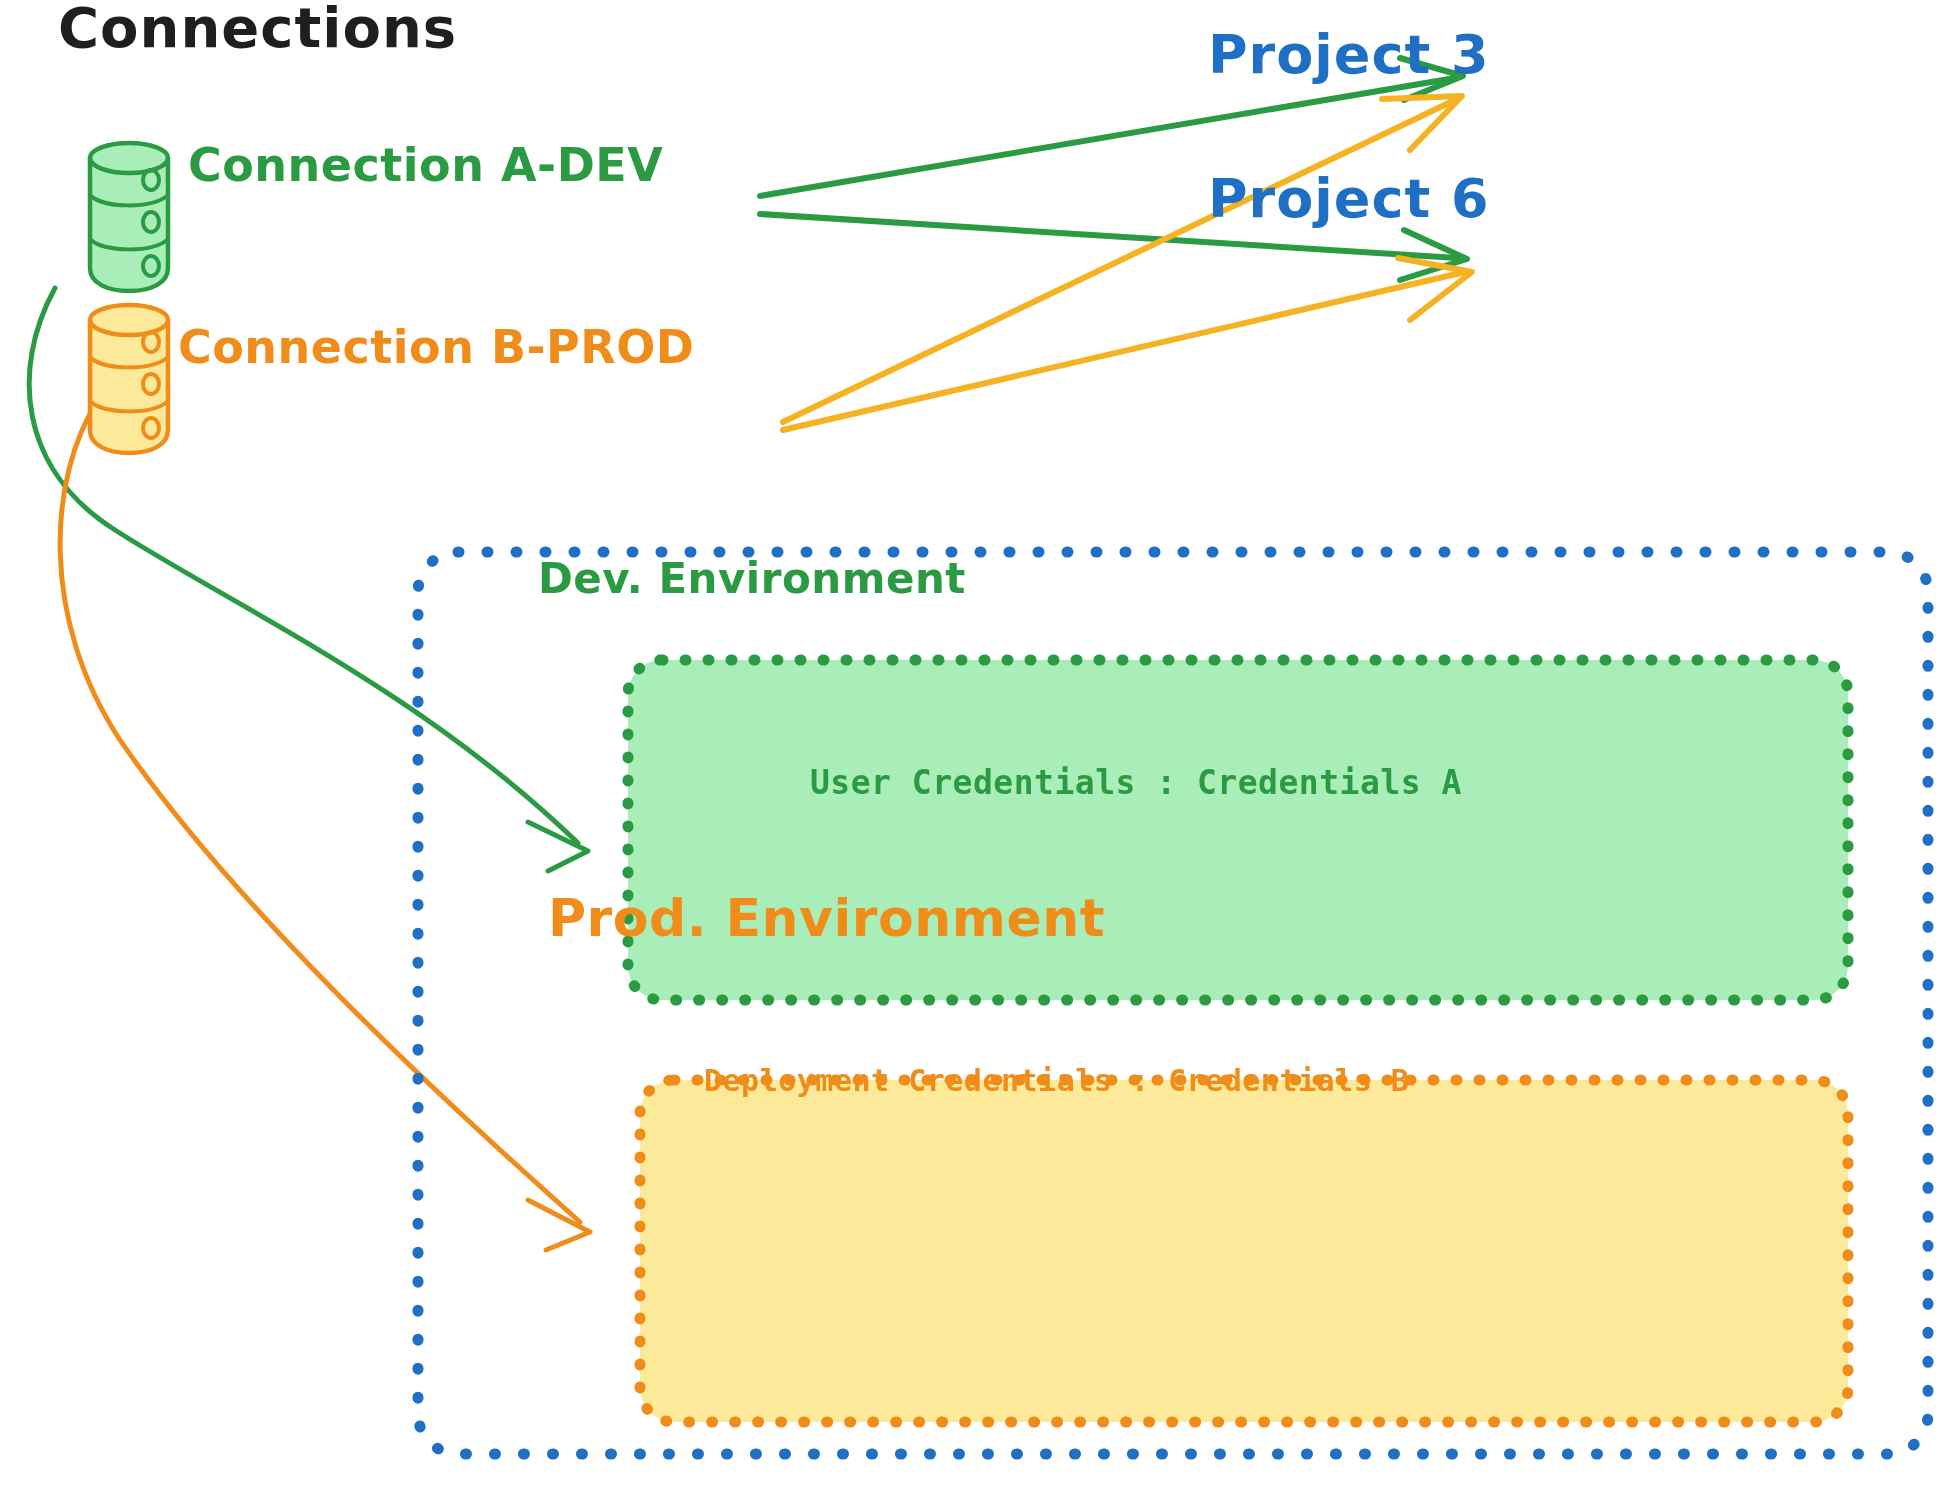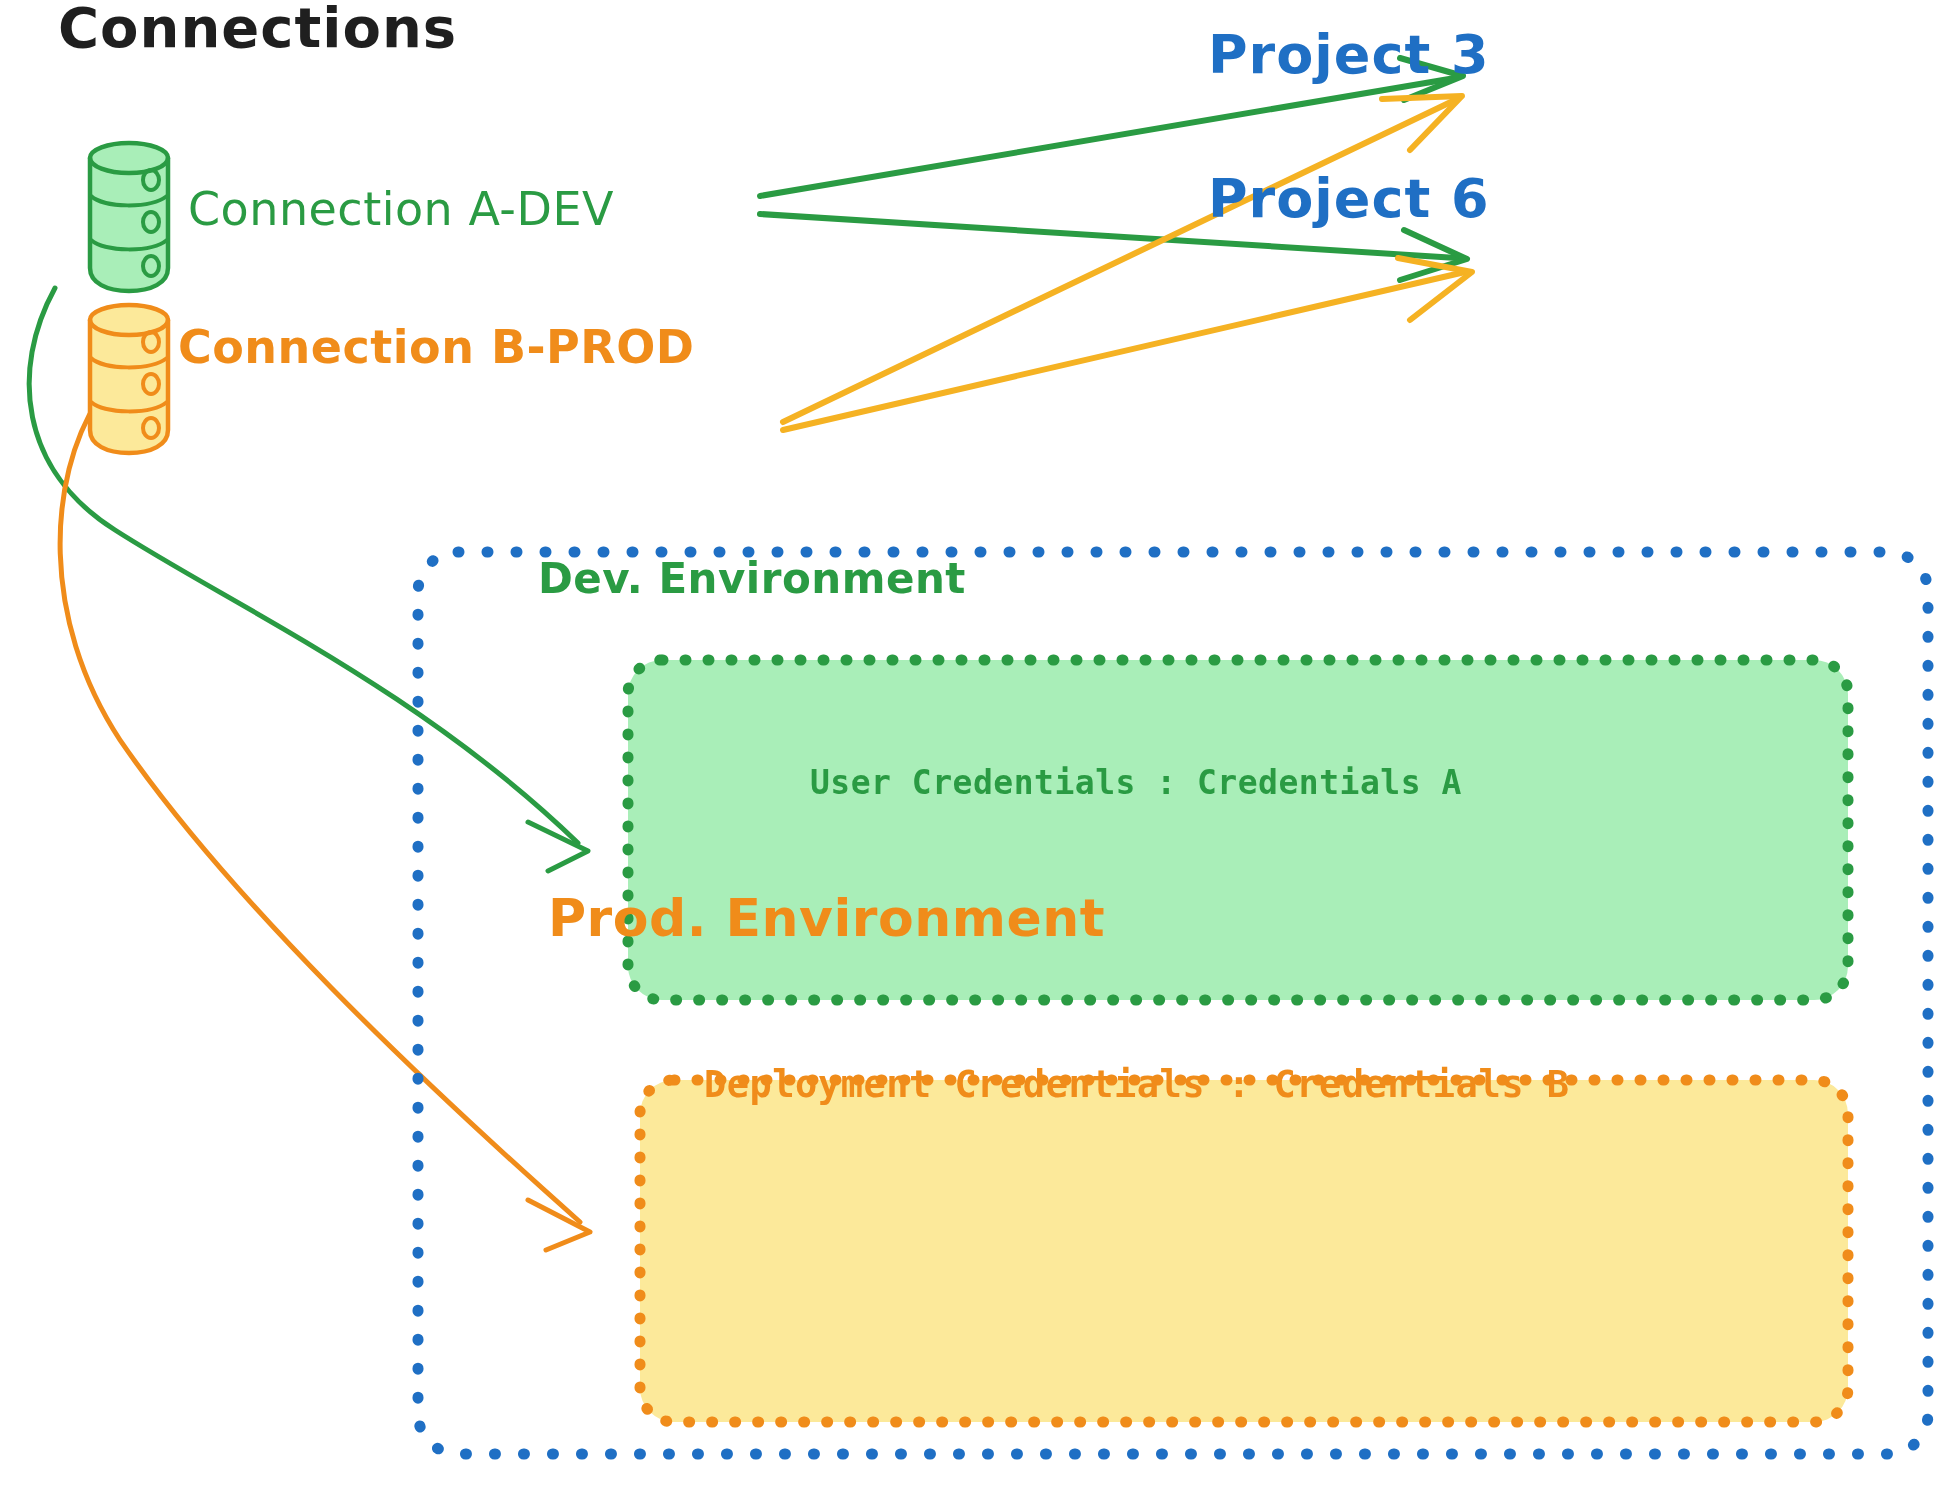--- a/index.html
+++ b/index.html
@@ -46,24 +46,23 @@
     font-weight: 600;
     color: #1f1f1f;
     letter-spacing: 1px;
   }
 
   
   #label-conn-a {
     left: 188px;
     top: 142px;
     font-size: 46px;
-    font-weight: 400;
+    font-weight: 700;
     color: #2a9b43;
     letter-spacing: 0.5px;
-    margin-top: 44px;
   }
   #label-conn-b {
     left: 178px;
     top: 324px;
     font-size: 46px;
     font-weight: 600;
     color: #f08c1a;
     letter-spacing: 0.5px;
   }
 
@@ -102,21 +101,21 @@
     top: 726px;
     font-size: 33px;
     font-weight: 600;
     color: #2a9b43;
     letter-spacing: 0.5px;
     margin-top: 40px;
   }
   #label-prod-cred {
     left: 704px;
     top: 1066px;
-    font-size: 37px;
+    font-size: 30px;
     font-weight: 600;
     color: #f08c1a;
     letter-spacing: 0.5px;
   }
 </style>
 </head>
 <body>
 
 <div id="canvas">
 

